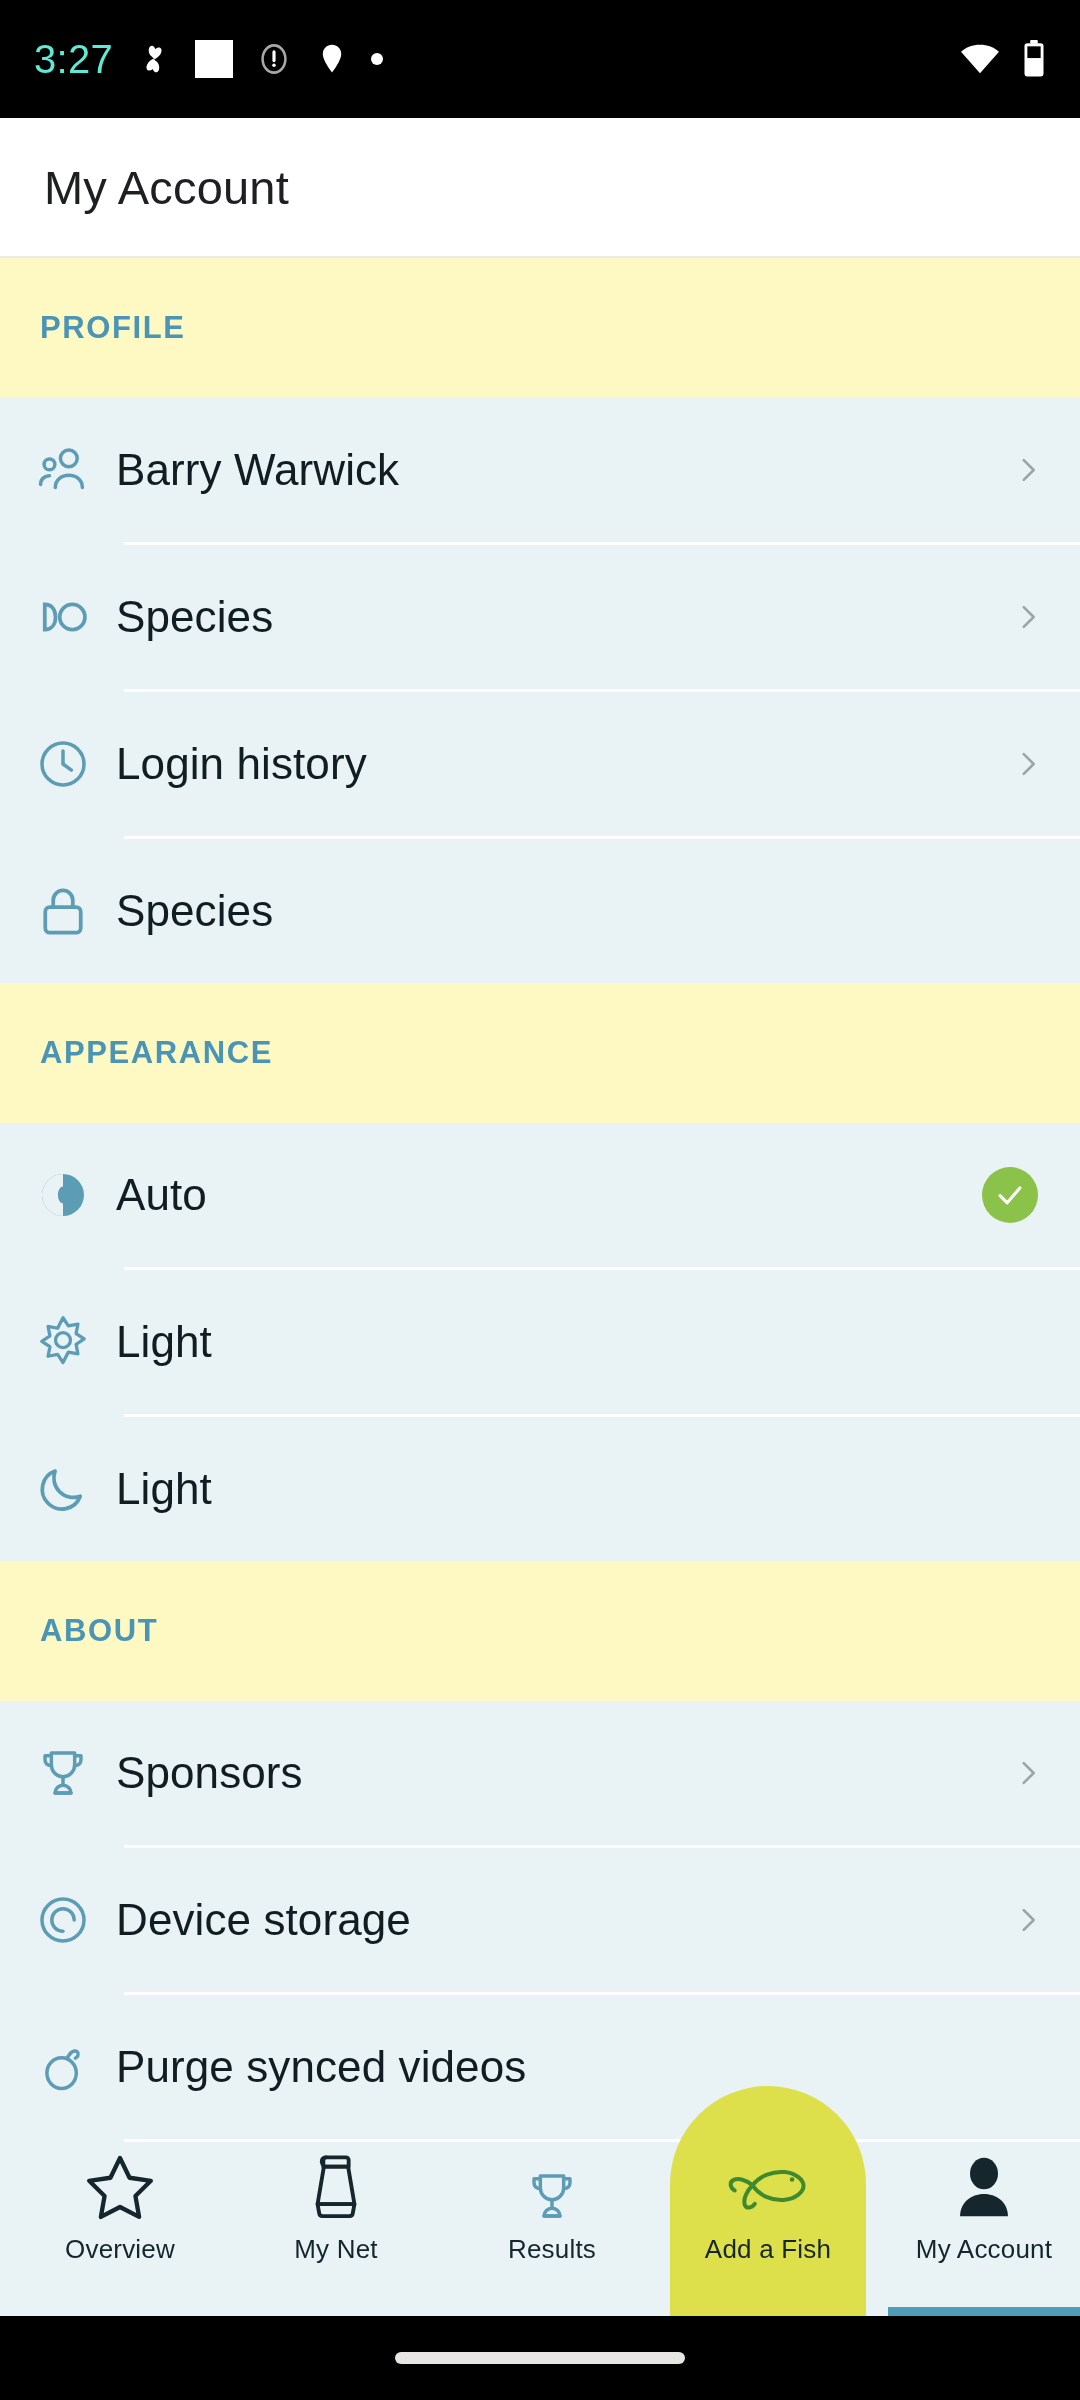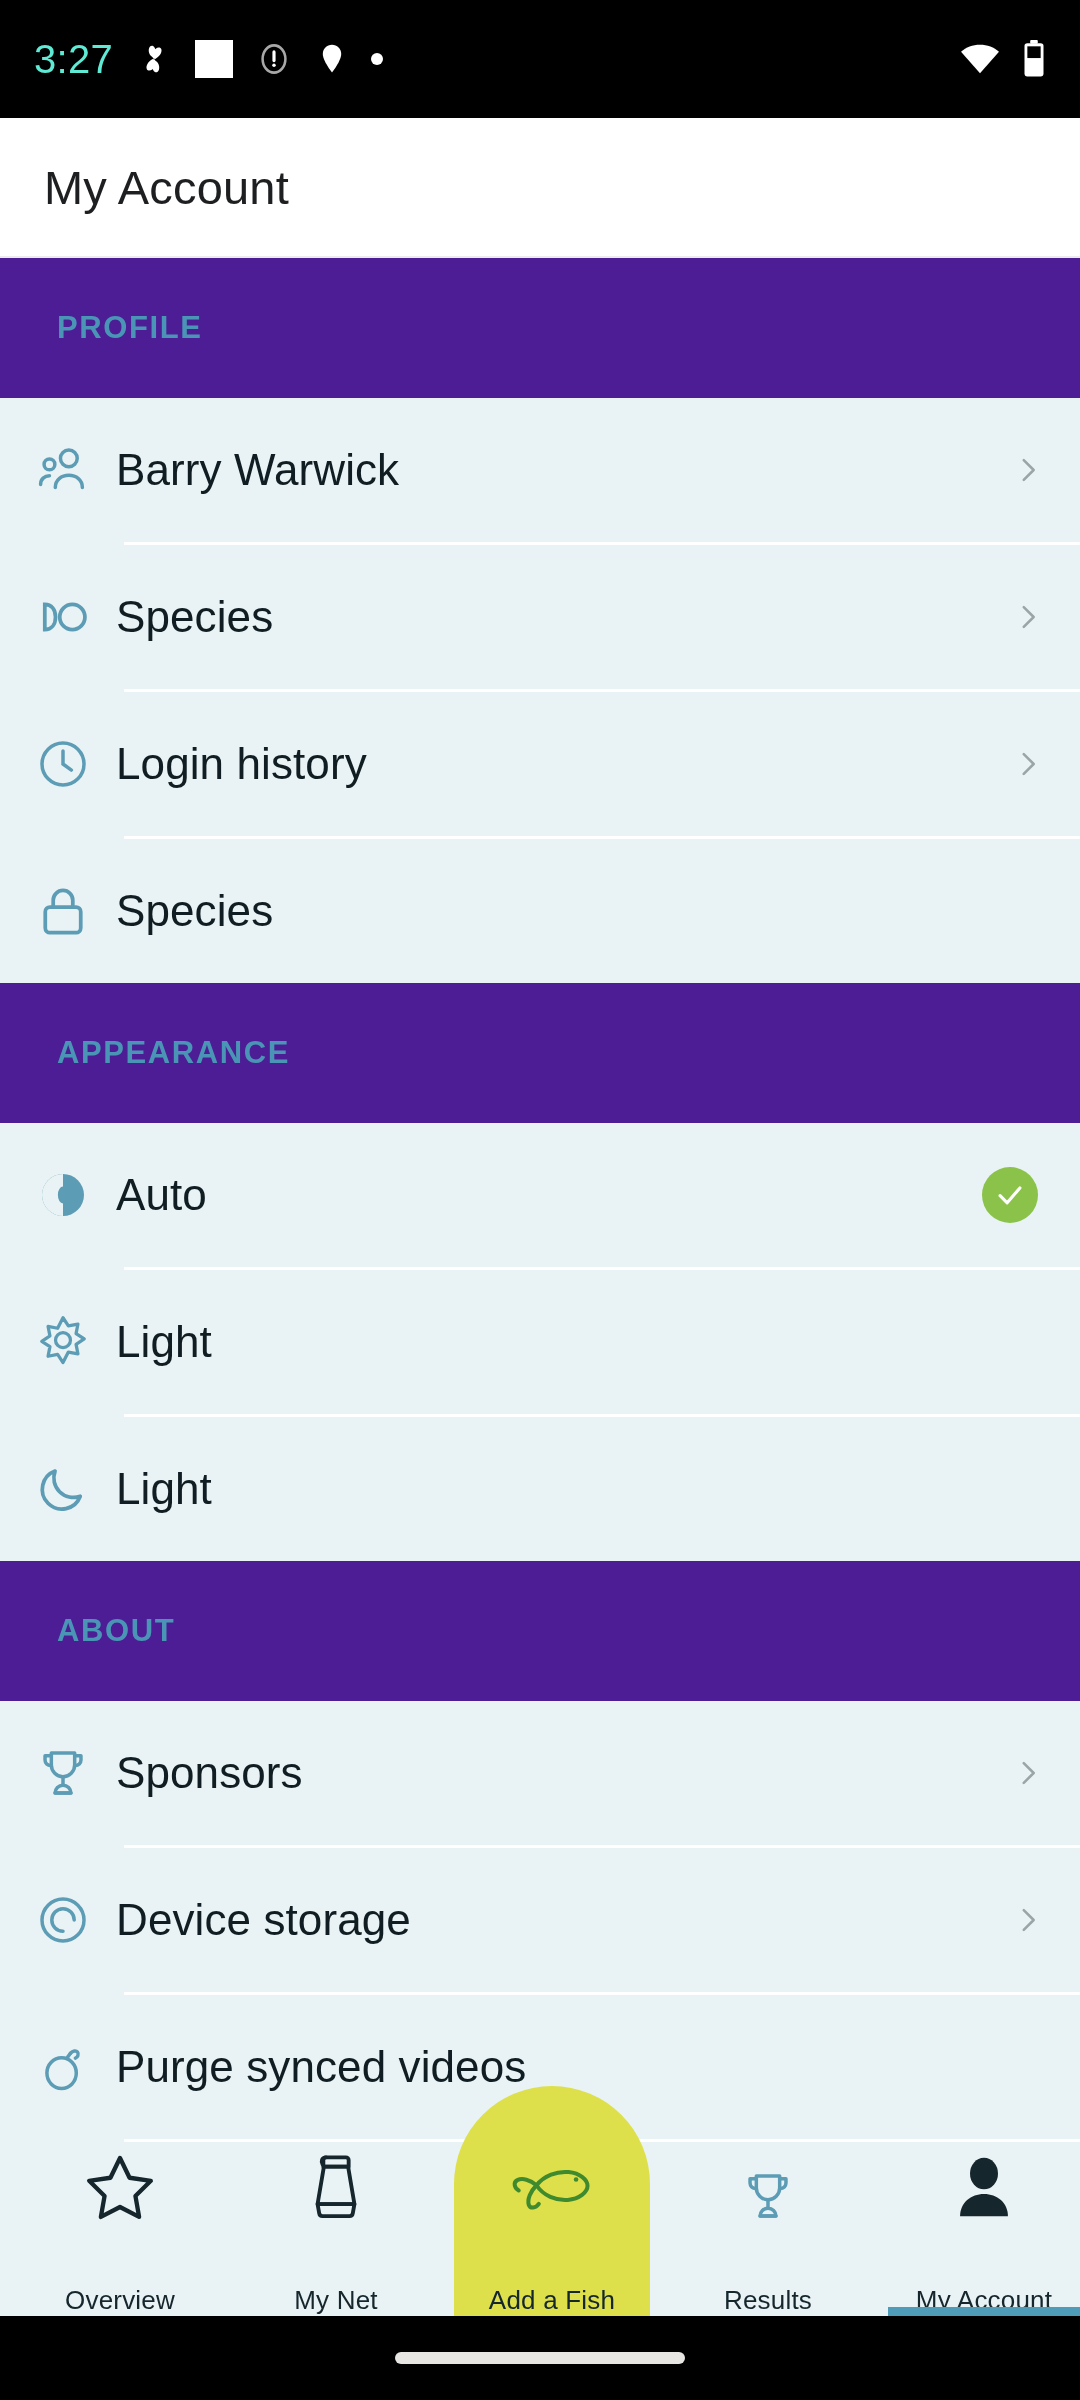--- a/index.html
+++ b/index.html
@@ -31,22 +31,22 @@
     border-bottom:2px solid #ececec;
   }
   .app-title { font-size:47px; color:#1d1f21; font-weight:400; letter-spacing:0.2px; }
 
   
   .content {
     position:absolute; top:258px; left:0; width:1080px; height:1890px;
     background:#ffffff; overflow:hidden;
   }
   .section-header {
-    height:140px; background:#4c1d95; display:flex; align-items:center;
-    padding:0 57px;
+    height:140px; background:#fef9c3; display:flex; align-items:center;
+    padding:0 40px;
   }
   .section-header span {
     font-size:31px; font-weight:bold; color:#4a95b6; letter-spacing:1.6px;
   }
   .group { background:#e9f3f5; }
   .row {
     position:relative; display:flex; align-items:center;
     height:144px; padding:0 32px; background:#e9f3f5;
   }
   .row .icon-wrap {
@@ -66,21 +66,21 @@
     display:flex; align-items:center; justify-content:center; margin-right:10px;
   }
 
   
   .bottom-nav {
     position:absolute; bottom:84px; left:0; width:1080px; height:168px;
     background:#e9f3f5; display:flex; align-items:stretch; z-index:5;
   }
   .nav-item {
     flex:1; position:relative; display:flex; flex-direction:column;
-    align-items:center; justify-content:space-between; gap:10px;margin-left:24px;
+    align-items:center; justify-content:flex-start; gap:10px;margin-left:24px;
   }
   .nav-item .nav-ico { height:76px; display:flex; align-items:flex-end; justify-content:center; }
   .nav-item .nav-lbl { font-size:26px; color:#15262d; letter-spacing:0.2px; }
   .nav-item.highlight::before {
     content:""; position:absolute; left:50%; transform:translateX(-50%);
     bottom:0; width:196px; height:230px; background:#dde04a;
     border-radius:98px 98px 0 0; z-index:0;
   }
   .nav-item.highlight .nav-ico,
   .nav-item.highlight .nav-lbl { position:relative; z-index:1; }
@@ -314,44 +314,44 @@
         <div class="nav-ico">
           <svg width="66" height="74" viewBox="0 0 24 26" fill="none" stroke="#15262d" stroke-width="1.4" stroke-linejoin="round" stroke-linecap="round">
             <path d="M8.4 2.2h7.2a1 1 0 0 1 1 1v2.4H7.4V3.2a1 1 0 0 1 1-1z"></path>
             <path d="M7.6 5.6h8.8l2.3 13.6H5.3z"></path>
             <path d="M5.3 19.2h13.4l-.6 3.4a1.2 1.2 0 0 1-1.2 1H7.1a1.2 1.2 0 0 1-1.2-1z"></path>
             <path d="M8.4 2.2c-1.6 0-1.9 1.5-1.3 2.6"></path>
           </svg>
         </div>
         <div class="nav-lbl">My Net</div>
       </div>
-      <div class="nav-item highlight">
-        <div class="nav-ico">
-          <svg width="86" height="74" viewBox="0 0 30 24" fill="none" stroke="#3f8a2e" stroke-width="1.4" stroke-linecap="round" stroke-linejoin="round">
-            <path d="M9.6 11.4c2.6-3.4 7.2-5 11.2-4.6 4 .4 6.6 2.7 6.6 4.8 0 2.2-2.8 4.6-6.9 4.9-4.1.3-8.5-1.4-10.9-5.1z"></path>
-            <path d="M9.6 11.4C7.4 9.4 4.6 8.8 2.9 9.6c-1.4.7-1.2 2.6.5 3.6"></path>
-            <path d="M9.6 11.4c-2.1 2.1-3.3 5-2.7 6.8.5 1.4 2.4 1.3 3.5-.3"></path>
-            <circle cx="23.4" cy="9.4" r="0.8" fill="#3f8a2e" stroke="none"></circle>
-          </svg>
-        </div>
-        <div class="nav-lbl">Add a Fish</div>
-      </div>
       <div class="nav-item">
         <div class="nav-ico">
           <svg width="56" height="56" viewBox="0 0 24 24" fill="none" stroke="#5d9cb5" stroke-width="1.5" stroke-linecap="round" stroke-linejoin="round">
             <path d="M7 3.4h10v5.2a5 5 0 0 1-10 0z"></path>
             <path d="M7 4.6H4.3v1.8a2.4 2.4 0 0 0 2.4 2.4h.3"></path>
             <path d="M17 4.6h2.7v1.8a2.4 2.4 0 0 1-2.4 2.4H17"></path>
             <path d="M12 13.6v3.6"></path>
             <path d="M8.6 20.6a3.4 3.4 0 0 1 6.8 0z"></path>
             <path d="M8.6 20.6h6.8"></path>
           </svg>
         </div>
         <div class="nav-lbl">Results</div>
       </div>
+      <div class="nav-item highlight">
+        <div class="nav-ico">
+          <svg width="86" height="74" viewBox="0 0 30 24" fill="none" stroke="#3f8a2e" stroke-width="1.4" stroke-linecap="round" stroke-linejoin="round">
+            <path d="M9.6 11.4c2.6-3.4 7.2-5 11.2-4.6 4 .4 6.6 2.7 6.6 4.8 0 2.2-2.8 4.6-6.9 4.9-4.1.3-8.5-1.4-10.9-5.1z"></path>
+            <path d="M9.6 11.4C7.4 9.4 4.6 8.8 2.9 9.6c-1.4.7-1.2 2.6.5 3.6"></path>
+            <path d="M9.6 11.4c-2.1 2.1-3.3 5-2.7 6.8.5 1.4 2.4 1.3 3.5-.3"></path>
+            <circle cx="23.4" cy="9.4" r="0.8" fill="#3f8a2e" stroke="none"></circle>
+          </svg>
+        </div>
+        <div class="nav-lbl">Add a Fish</div>
+      </div>
       <div class="nav-item active">
         <div class="nav-ico">
           <svg width="70" height="74" viewBox="0 0 24 24" fill="#15262d">
             <ellipse cx="12" cy="7.4" rx="4.8" ry="5.4"></ellipse>
             <path d="M3.8 22c0-4.6 3.7-7.6 8.2-7.6s8.2 3 8.2 7.6z"></path>
           </svg>
         </div>
         <div class="nav-lbl">My Account</div>
       </div>
     </div>

